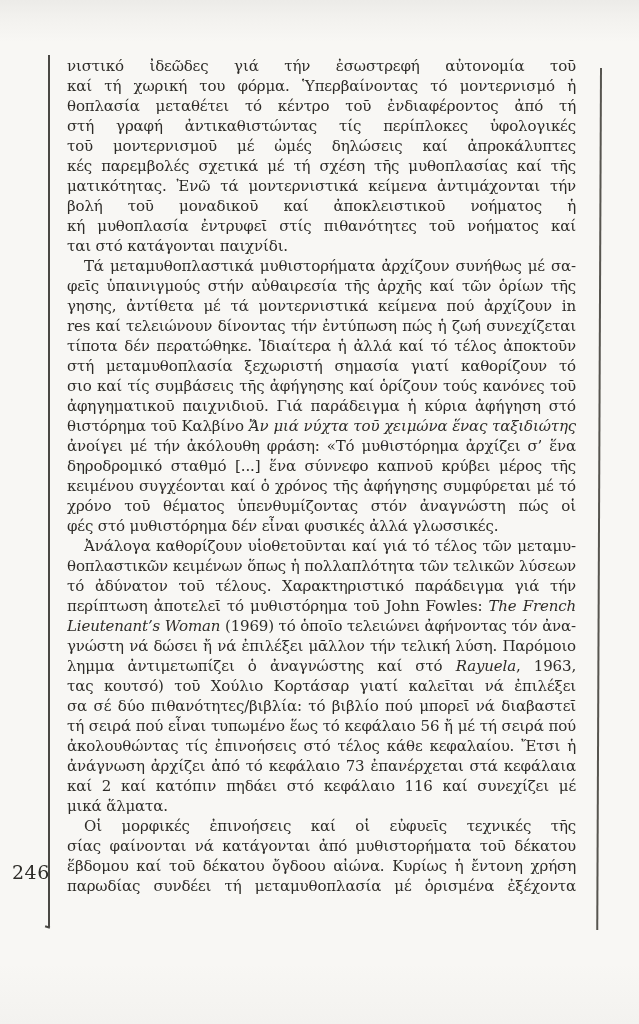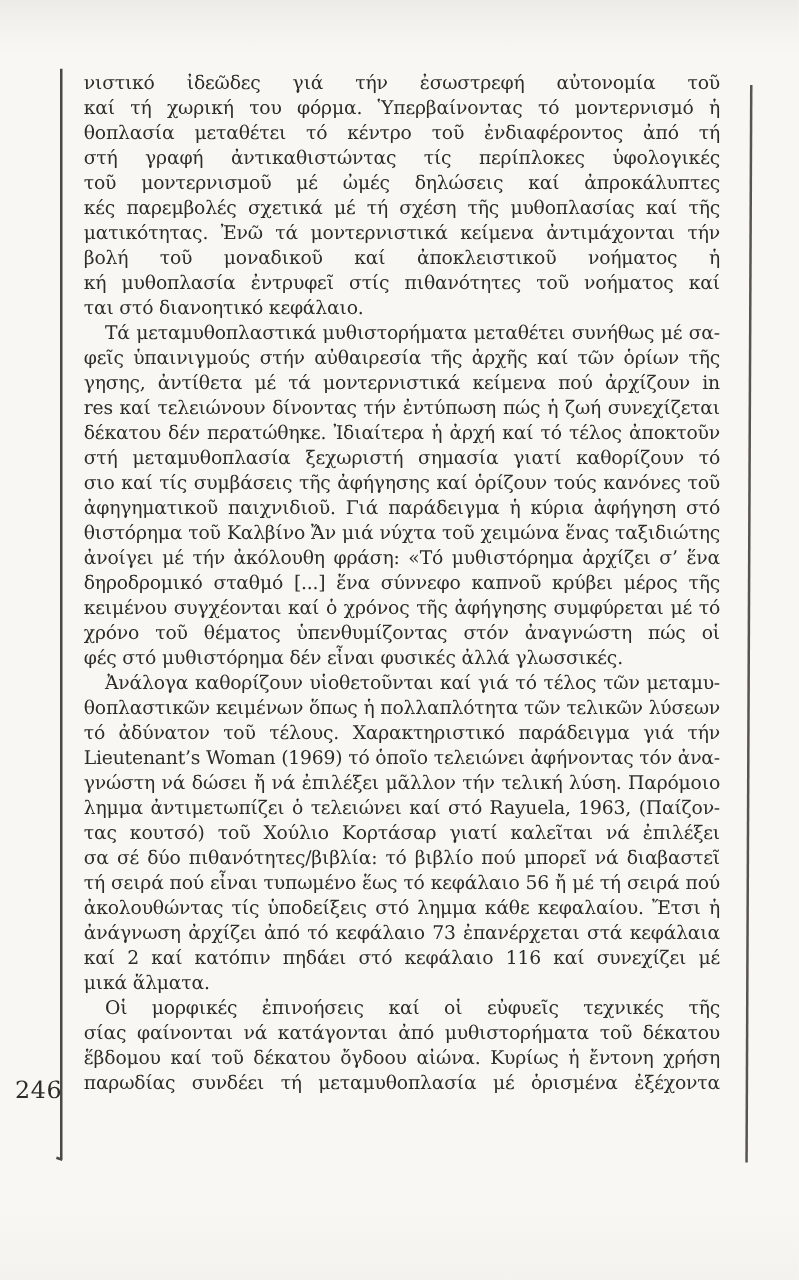--- a/index.html
+++ b/index.html
@@ -75,20 +75,21 @@
     white-space: normal;
     overflow: hidden;
   }
   .line.end {
     text-align-last: left;
   }
   .line.indent {
     text-indent: 17px;
   }
   .it {
+    font-style: italic;
   }
 </style>
 </head>
 <body>
 
 <div class="page">
   <div class="top-shade"></div>
   <div class="bottom-shade"></div>
   <div class="rule-left"></div>
   <div class="rule-right"></div>
@@ -97,49 +98,50 @@
       <div class="para">
         <div class="line"><span>νιστικό ἰδεῶδες γιά τήν ἐσωστρεφή αὐτονομία τοῦ λογοτεχνήματος</span></div>
         <div class="line"><span>καί τή χωρική του φόρμα. Ὑπερβαίνοντας τό μοντερνισμό ἡ μεταμυ-</span></div>
         <div class="line"><span>θοπλασία μεταθέτει τό κέντρο τοῦ ἐνδιαφέροντος ἀπό τή συνείδηση</span></div>
         <div class="line"><span>στή γραφή ἀντικαθιστώντας τίς περίπλοκες ὑφολογικές ἐπιτηδεύσεις</span></div>
         <div class="line"><span>τοῦ μοντερνισμοῦ μέ ὠμές δηλώσεις καί ἀπροκάλυπτες ἐνδοκειμενι-</span></div>
         <div class="line"><span>κές παρεμβολές σχετικά μέ τή σχέση τῆς μυθοπλασίας καί τῆς πραγ-</span></div>
         <div class="line"><span>ματικότητας. Ἐνῶ τά μοντερνιστικά κείμενα ἀντιμάχονται τήν ἐπι-</span></div>
         <div class="line"><span>βολή τοῦ μοναδικοῦ καί ἀποκλειστικοῦ νοήματος ἡ μεταμοντερνιστι-</span></div>
         <div class="line"><span>κή μυθοπλασία ἐντρυφεῖ στίς πιθανότητες τοῦ νοήματος καί ἀρέσκε-</span></div>
-        <div class="line end"><span>ται στό διανοητικό κεφάλαιο.</span></div>
+        <div class="line end"><span>ται στό κατάγονται παιχνίδι.</span></div>
       </div>
       <div class="para">
-        <div class="line indent"><span>Τά μεταμυθοπλαστικά μυθιστορήματα μεταθέτει συνήθως μέ σα-</span></div>
+        <div class="line indent"><span>Τά μεταμυθοπλαστικά μυθιστορήματα ἀρχίζουν συνήθως μέ σα-</span></div>
         <div class="line"><span>φεῖς ὑπαινιγμούς στήν αὐθαιρεσία τῆς ἀρχῆς καί τῶν ὁρίων τῆς ἀφή-</span></div>
         <div class="line"><span>γησης, ἀντίθετα μέ τά μοντερνιστικά κείμενα πού ἀρχίζουν in media</span></div>
         <div class="line"><span>res καί τελειώνουν δίνοντας τήν ἐντύπωση πώς ἡ ζωή συνεχίζεται καί</span></div>
-        <div class="line"><span>δέκατου δέν περατώθηκε. Ἰδιαίτερα ἡ ἀρχή καί τό τέλος ἀποκτοῦν</span></div>
+        <div class="line"><span>τίποτα δέν περατώθηκε. Ἰδιαίτερα ἡ ἀλλά καί τό τέλος ἀποκτοῦν</span></div>
         <div class="line"><span>στή μεταμυθοπλασία ξεχωριστή σημασία γιατί καθορίζουν τό πλαί-</span></div>
         <div class="line"><span>σιο καί τίς συμβάσεις τῆς ἀφήγησης καί ὁρίζουν τούς κανόνες τοῦ</span></div>
         <div class="line"><span>ἀφηγηματικοῦ παιχνιδιοῦ. Γιά παράδειγμα ἡ κύρια ἀφήγηση στό μυ-</span></div>
         <div class="line"><span>θιστόρημα τοῦ Καλβίνο </span><span class="it">Ἄν μιά νύχτα τοῦ χειμώνα ἕνας ταξιδιώτης</span></div>
         <div class="line"><span>ἀνοίγει μέ τήν ἀκόλουθη φράση: «Τό μυθιστόρημα ἀρχίζει σ’ ἕνα σι-</span></div>
         <div class="line"><span>δηροδρομικό σταθμό [...] ἕνα σύννεφο καπνοῦ κρύβει μέρος τῆς πρώ-</span></div>
         <div class="line"><span>κειμένου συγχέονται καί ὁ χρόνος τῆς ἀφήγησης συμφύρεται μέ τό</span></div>
         <div class="line"><span>χρόνο τοῦ θέματος ὑπενθυμίζοντας στόν ἀναγνώστη πώς οἱ περιγρα-</span></div>
         <div class="line end"><span>φές στό μυθιστόρημα δέν εἶναι φυσικές ἀλλά γλωσσικές.</span></div>
       </div>
       <div class="para">
         <div class="line indent"><span>Ἀνάλογα καθορίζουν υἱοθετοῦνται καί γιά τό τέλος τῶν μεταμυ-</span></div>
         <div class="line"><span>θοπλαστικῶν κειμένων ὅπως ἡ πολλαπλότητα τῶν τελικῶν λύσεων ἤ</span></div>
         <div class="line"><span>τό ἀδύνατον τοῦ τέλους. Χαρακτηριστικό παράδειγμα γιά τήν πρώτη</span></div>
+        <div class="line"><span>περίπτωση ἀποτελεῖ τό μυθιστόρημα τοῦ John Fowles: </span><span class="it">The French</span></div>
         <div class="line"><span class="it">Lieutenant’s Woman</span><span> (1969) τό ὁποῖο τελειώνει ἀφήνοντας τόν ἀνα-</span></div>
         <div class="line"><span>γνώστη νά δώσει ἤ νά ἐπιλέξει μᾶλλον τήν τελική λύση. Παρόμοιο δί-</span></div>
-        <div class="line"><span>λημμα ἀντιμετωπίζει ὁ τελειώνει καί στό </span><span class="it">Rayuela</span><span>, 1963, (Παίζον-</span></div>
+        <div class="line"><span>λημμα ἀντιμετωπίζει ὁ ἀναγνώστης καί στό </span><span class="it">Rayuela</span><span>, 1963, (Παίζον-</span></div>
         <div class="line"><span>τας κουτσό) τοῦ Χούλιο Κορτάσαρ γιατί καλεῖται νά ἐπιλέξει ἀνάμε-</span></div>
         <div class="line"><span>σα σέ δύο πιθανότητες/βιβλία: τό βιβλίο πού μπορεῖ νά διαβαστεῖ μέ</span></div>
         <div class="line"><span>τή σειρά πού εἶναι τυπωμένο ἕως τό κεφάλαιο 56 ἤ μέ τή σειρά πού</span></div>
-        <div class="line"><span>ἀκολουθώντας τίς ὑποδείξεις στό λημμα κάθε κεφαλαίου. Ἔτσι ἡ</span></div>
+        <div class="line"><span>ἀκολουθώντας τίς ἐπινοήσεις στό τέλος κάθε κεφαλαίου. Ἔτσι ἡ</span></div>
         <div class="line"><span>ἀνάγνωση ἀρχίζει ἀπό τό κεφάλαιο 73 ἐπανέρχεται στά κεφάλαια 1</span></div>
         <div class="line"><span>καί 2 καί κατόπιν πηδάει στό κεφάλαιο 116 καί συνεχίζει μέ ἀναδρο-</span></div>
         <div class="line end"><span>μικά ἅλματα.</span></div>
       </div>
       <div class="para">
         <div class="line indent"><span>Οἱ μορφικές ἐπινοήσεις καί οἱ εὐφυεῖς τεχνικές τῆς μεταμυθοπλα-</span></div>
         <div class="line"><span>σίας φαίνονται νά κατάγονται ἀπό μυθιστορήματα τοῦ δέκατου</span></div>
         <div class="line"><span>ἕβδομου καί τοῦ δέκατου ὄγδοου αἰώνα. Κυρίως ἡ ἔντονη χρήση τῆς</span></div>
         <div class="line"><span>παρωδίας συνδέει τή μεταμυθοπλασία μέ ὁρισμένα ἐξέχοντα κείμενα</span></div>
       </div>

